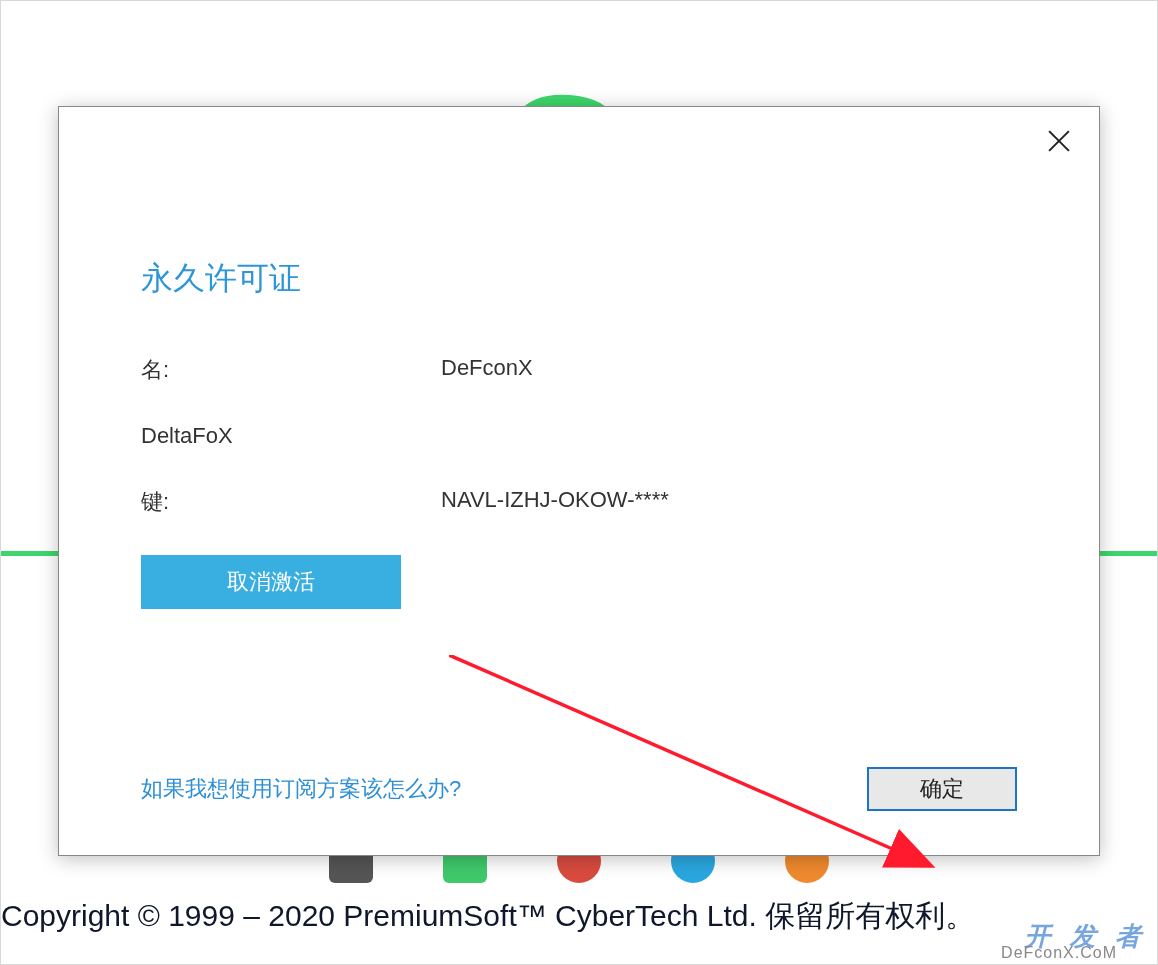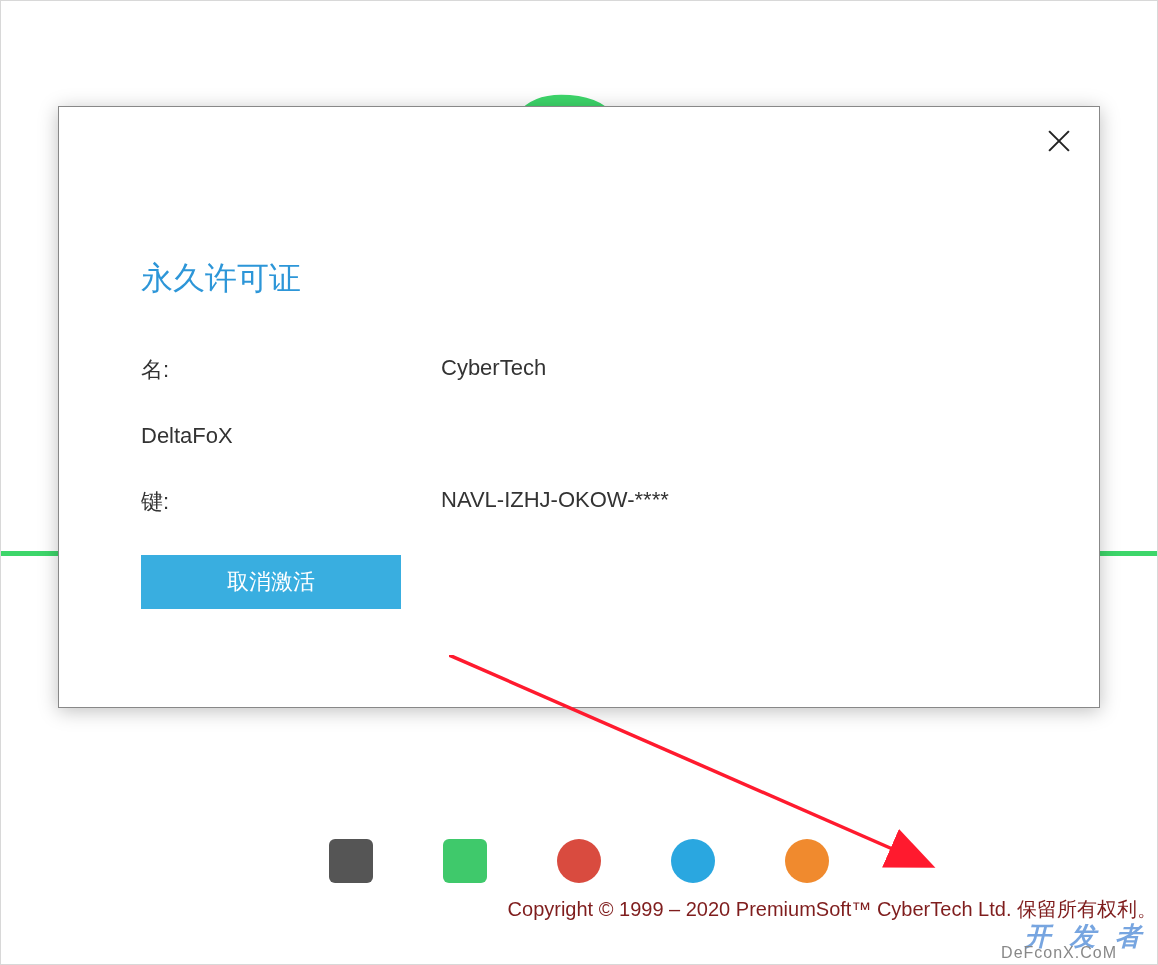--- a/index.html
+++ b/index.html
@@ -34,23 +34,23 @@
     transform: translateX(-50%);
     display: flex; gap: 70px;
   }
   .bg-icons span {
     width: 44px; height: 44px; border-radius: 50%;
     display: inline-block;
   }
   .copyright {
     position: absolute;
     top: 895px; left: 0; right: 0;
-    text-align: right;
-    font-size: 20px;
-    color: #7f1d1d;
+    text-align: left;
+    font-size: 30px;
+    color: #0f172a;
   }
   .watermark {
     position: absolute;
     right: 10px; bottom: 10px;
     font-size: 26px;
     font-weight: bold;
     color: #4a88d6;
     letter-spacing: 6px;
     opacity: 0.75;
     font-style: italic;
@@ -61,21 +61,21 @@
     position: absolute;
     right: 40px; bottom: 2px;
     font-size: 16px;
     color: #888;
     letter-spacing: 1px;
   }
 
   .dialog {
     position: absolute;
     left: 58px; top: 106px;
-    width: 1042px; height: 602px;
+    width: 1042px; height: 750px;
     background: #fff;
     border: 1px solid #888;
     box-shadow: 0 3px 18px rgba(0,0,0,0.25);
     padding: 0;
   }
   .close-btn {
     position: absolute;
     top: 20px; right: 26px;
     width: 28px; height: 28px;
     cursor: pointer;
@@ -172,34 +172,38 @@
 
 <div class="dialog">
   <div class="close-btn"></div>
 
   <div class="dialog-body">
     <div class="title">永久许可证</div>
 
     <div class="fields">
       <div class="field-row">
         <div class="field-label">名:</div>
-        <div class="field-value">CyberTech</div>
+        <div class="field-value">DeFconX</div>
       </div>
       <div class="field-row">
         <div class="field-value">DeltaFoX</div>
       </div>
       <div class="field-row">
         <div class="field-label">键:</div>
         <div class="field-value">NAVL-IZHJ-OKOW-****</div>
       </div>
     </div>
 
     <button class="deactivate-btn">取消激活</button>
   </div>
 
+  <div class="footer">
+    <span class="link">如果我想使用订阅方案该怎么办?</span>
+    <button class="ok-btn">确定</button>
+  </div>
 
   <svg class="arrow-svg" viewBox="0 0 530 260">
     <defs>
       <marker id="ah" markerWidth="14" markerHeight="12" refX="12" refY="6" orient="auto">
         <path d="M0,0 L14,6 L0,12 Z" fill="#ff1a2e"></path>
       </marker>
     </defs>
     <line x1="0" y1="0" x2="480" y2="210" stroke="#ff1a2e" stroke-width="3.5" marker-end="url(#ah)"></line>
   </svg>
 </div>

